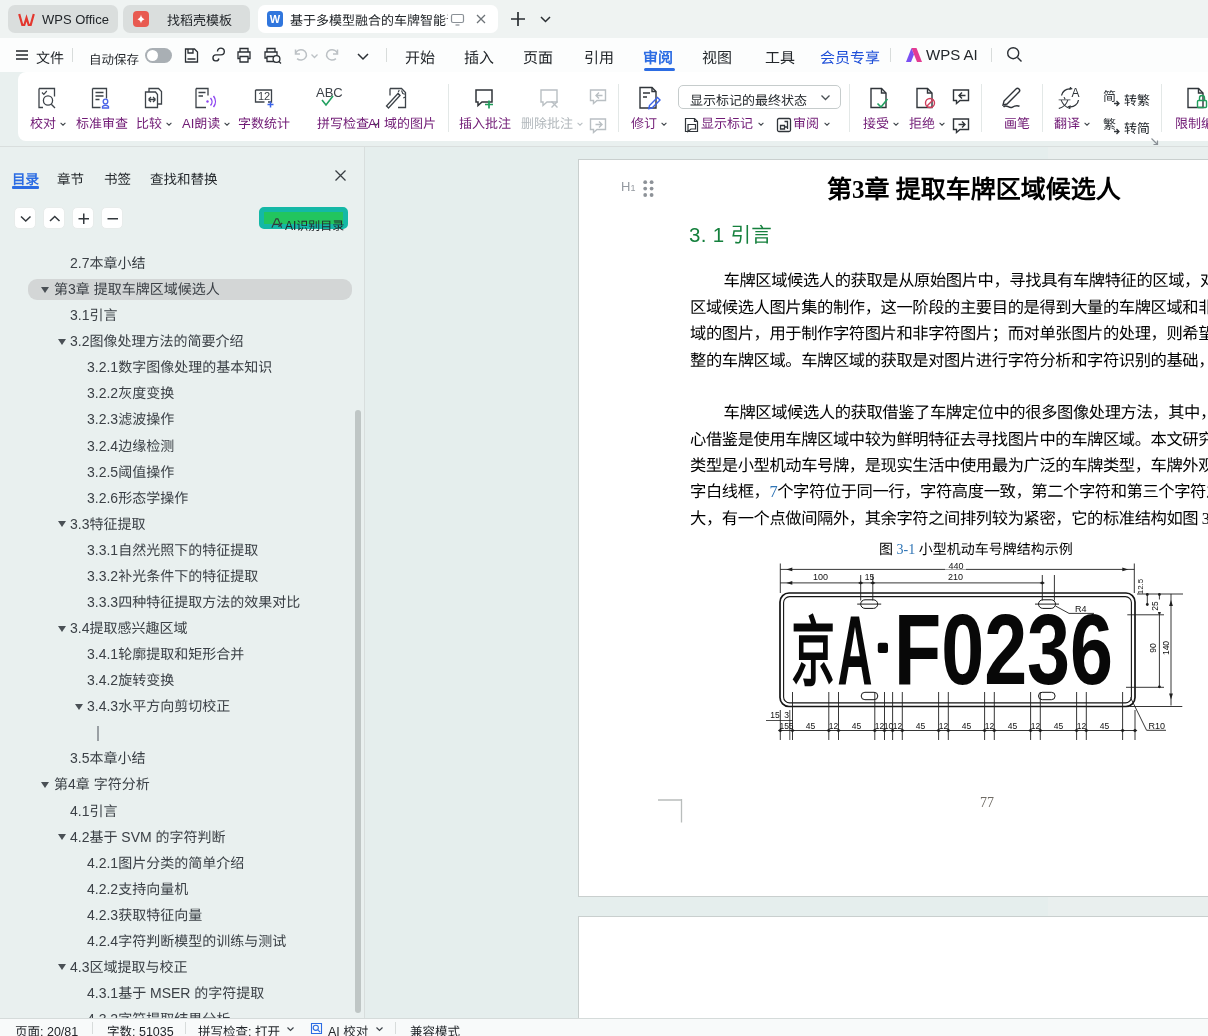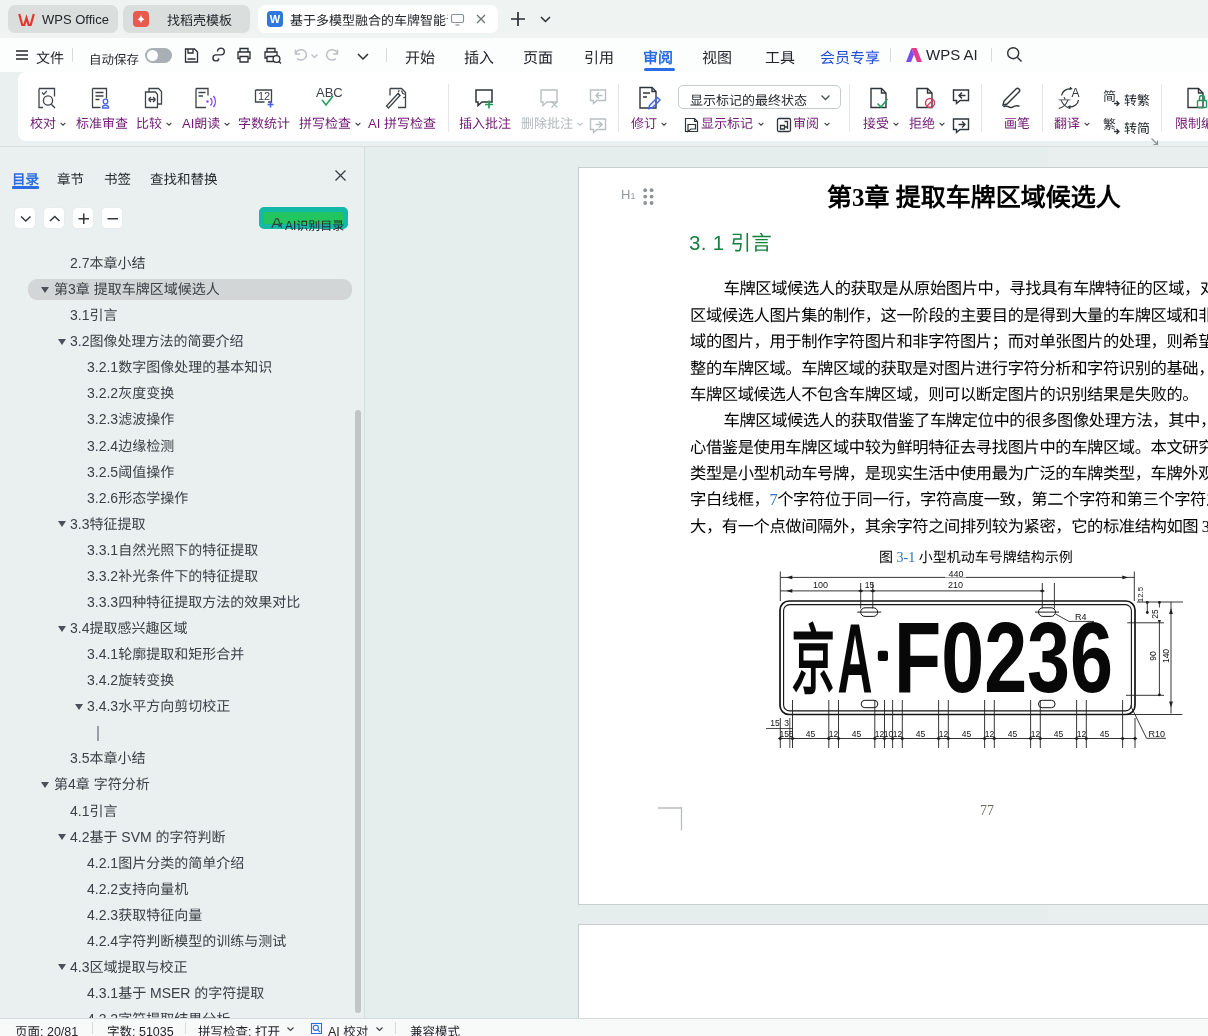--- a/index.html
+++ b/index.html
@@ -12,21 +12,21 @@
 #ribbonpanel{position:absolute;left:18px;top:0;width:1190px;height:69px;background:#ffffff;border-radius:8px 0 0 8px}
 .rlabel{position:absolute;top:45px;font-size:13px;color:#701a75;white-space:nowrap;line-height:14px}
 .rsep{position:absolute;top:12px;width:1px;height:48px;background:#e3e8e7}
 .gray{color:#b3b9bd}
 #main{position:absolute;left:0;top:147px;width:1048px;height:871px;background:#e5eeed}
 #sidebar{position:absolute;left:0;top:0;width:365px;height:871px;background:#e9f0ef;border-right:1px solid #d8dedd}
 .stab{position:absolute;top:21px;font-size:13.5px;color:#23272b}
 .sbtn{position:absolute;top:60px;width:22px;height:22px;background:#fff;border-radius:5px;border:1px solid #e8eceb}
 .titem{position:absolute;font-size:14px;color:#3b4046;white-space:nowrap;line-height:20px}
 .tarr{position:absolute;width:0;height:0;border-left:4.5px solid transparent;border-right:4.5px solid transparent;border-top:6px solid #4a5055}
-#docarea{position:absolute;left:366px;top:16px;width:842px;height:871px;overflow:hidden}
+#docarea{position:absolute;left:366px;top:8px;width:842px;height:871px;overflow:hidden}
 .page{position:absolute;left:212px;width:700px;background:#fff;border:1px solid #c9cfce;border-right:none}
 .bodyline{position:absolute;font-family:"Liberation Serif",serif;font-size:16.3px;line-height:20px;color:#000;white-space:nowrap;letter-spacing:-0.4px}
 #statusbar{position:absolute;left:0;top:1018px;width:1208px;height:18px;background:#f8fafa;border-top:1px solid #d5dbda;font-size:12.5px;color:#23272b}
 .ssep{position:absolute;top:3px;width:1px;height:12px;background:#d8dcdb}
 .chev{display:inline-block;width:8px;height:8px}
 </style></head>
 <body>
 <div id="tabbar">
 <div class="tab" style="left:8px;width:110px;padding-left:10px">
 <svg width="17" height="15" viewBox="0 0 17 15">
@@ -165,31 +165,31 @@
 <svg class="abs" style="left:253px;top:15px" width="23" height="22" viewBox="0 0 23 22" fill="none" stroke="#3d4349" stroke-width="1.3">
       <path d="M2.5 3 h16 v12 h-3.5 M2.5 3 v12 h9"></path>
       <text x="5" y="13" font-size="11" fill="#3d4349" stroke="none" font-family="Liberation Sans,sans-serif">12</text>
       <path d="M17.5 14.5 v6 M14.5 17.5 h6" stroke="#3b63e8" stroke-width="1.5"></path>
     </svg>
 <div class="rlabel" style="left:238px">字数统计</div>
 <svg class="abs" style="left:315px;top:14px" width="28" height="24" viewBox="0 0 28 24">
       <text x="1" y="11" font-size="13" fill="#3d4349" font-family="Liberation Sans,sans-serif">ABC</text>
       <path d="M7 14 l4 5 l7-9" fill="none" stroke="#22a060" stroke-width="1.6"></path>
     </svg>
-<div class="rlabel" style="left:299px">拼写检查<svg class="chev" viewBox="0 0 10 10" style="margin-left:3px">
+<div class="rlabel" style="left:317px">拼写检查<svg class="chev" viewBox="0 0 10 10" style="margin-left:3px">
         <path d="M2 3.5 L5 6.5 L8 3.5" fill="none" stroke="#3d4349" stroke-width="1.3"></path>
       </svg></div>
 <svg class="abs" style="left:385px;top:15px" width="24" height="22" viewBox="0 0 24 22" fill="none" stroke="#3d4349" stroke-width="1.3">
       <path d="M3.5 21 l-2-2 L13 6.5 l2 2 Z"></path>
       <path d="M13 6.5 l2 2"></path>
       <path d="M5 1.5 h11.5 l4 4 V20.5 h-7.5 M5 1.5 v7"></path>
       <path d="M16.5 3.5 l1.2 2.8 M19.8 7.2 l-2.6-1" stroke-width="1.1"></path>
       <path d="M14.2 3 l-.9 2.2 M20.5 10 l-2.3.9" stroke-width="1.1"></path>
     </svg>
-<div class="rlabel" style="left:368px">AI 拼写检查</div>
+<div class="rlabel" style="left:368px">AI 域的图片</div>
 <div class="rsep" style="left:448px"></div>
 <svg class="abs" style="left:474px;top:15px" width="23" height="22" viewBox="0 0 23 22" fill="none">
       <path d="M2 3 h16 v12 h-10 l-4 3.5 V15 H2 Z" stroke="#30353a" stroke-width="1.5"></path>
       <path d="M15 13.5 v8 M11 17.5 h8" stroke="#1f9d5b" stroke-width="1.7"></path>
     </svg>
 <div class="rlabel" style="left:459px;font-weight:500">插入批注</div>
 <svg class="abs" style="left:539px;top:15px" width="23" height="22" viewBox="0 0 23 22" fill="none" stroke="#b9bfc3" stroke-width="1.4">
       <path d="M2 3 h16 v12 h-10 l-4 3.5 V15 H2 Z"></path>
       <path d="M12.5 14.5 l6 6 M18.5 14.5 l-6 6"></path>
     </svg>
@@ -395,21 +395,20 @@
         <circle cx="8.600000000000001" cy="8.600000000000001" r="1.9" fill="#8d9298"></circle>
         <circle cx="2.2" cy="15.0" r="1.9" fill="#8d9298"></circle>
         <circle cx="8.600000000000001" cy="15.0" r="1.9" fill="#8d9298"></circle>
       </svg>
 <div class="abs" style="left:461px;top:14px;font-family:'Liberation Serif',serif;font-size:25px;font-weight:bold;color:#000;white-space:nowrap">第3章  提取车牌区域候选人</div>
 <div class="abs" style="left:323px;top:63px;font-size:20.5px;color:#15803d;white-space:nowrap;letter-spacing:0.3px">3. 1 引言</div>
 <div class="bodyline" style="left:357.5px;top:116.4px">车牌区域候选人的获取是从原始图片中，寻找具有车牌特征的区域，对于</div>
 <div class="bodyline" style="left:324px;top:142.8px">区域候选人图片集的制作，这一阶段的主要目的是得到大量的车牌区域和非车</div>
 <div class="bodyline" style="left:324px;top:169.1px">域的图片，用于制作字符图片和非字符图片；而对单张图片的处理，则希望完</div>
 <div class="bodyline" style="left:324px;top:195.5px">整的车牌区域。车牌区域的获取是对图片进行字符分析和字符识别的基础，如果</div>
-<div class="bodyline" style="left:324px;top:221.9px">车牌区域候选人不包含车牌区域，则可以断定图片的识别结果是失败的。</div>
 <div class="bodyline" style="left:357.5px;top:248.2px">车牌区域候选人的获取借鉴了车牌定位中的很多图像处理方法，其中，最</div>
 <div class="bodyline" style="left:324px;top:274.6px">心借鉴是使用车牌区域中较为鲜明特征去寻找图片中的车牌区域。本文研究的</div>
 <div class="bodyline" style="left:324px;top:300.9px">类型是小型机动车号牌，是现实生活中使用最为广泛的车牌类型，车牌外观为</div>
 <div class="bodyline" style="left:324px;top:327.3px">字白线框，<span style="color:#2e74b5">7</span>个字符位于同一行，字符高度一致，第二个字符和第三个字符之</div>
 <div class="bodyline" style="left:324px;top:353.7px">大，有一个点做间隔外，其余字符之间排列较为紧密，它的标准结构如图 3-1</div>
 <div class="bodyline" style="left:513px;top:384.5px;font-size:14px;letter-spacing:0">图 <span style="color:#2e74b5">3-1</span> 小型机动车号牌结构示例</div>
 <svg class="abs" style="left:394px;top:401px" width="448" height="190" viewBox="760 548 448 190" id="plate">
 <rect x="780" y="585" width="355" height="113.5" rx="9" fill="#fff" stroke="#141414" stroke-width="1.7"></rect>
 <rect x="783.6" y="588.6" width="347.8" height="106.3" rx="6" fill="none" stroke="#141414" stroke-width="1.1"></rect>
 <rect x="860.7" y="591.8" width="17" height="8.6" rx="4.3" fill="#fff" stroke="#141414" stroke-width="1"></rect>

